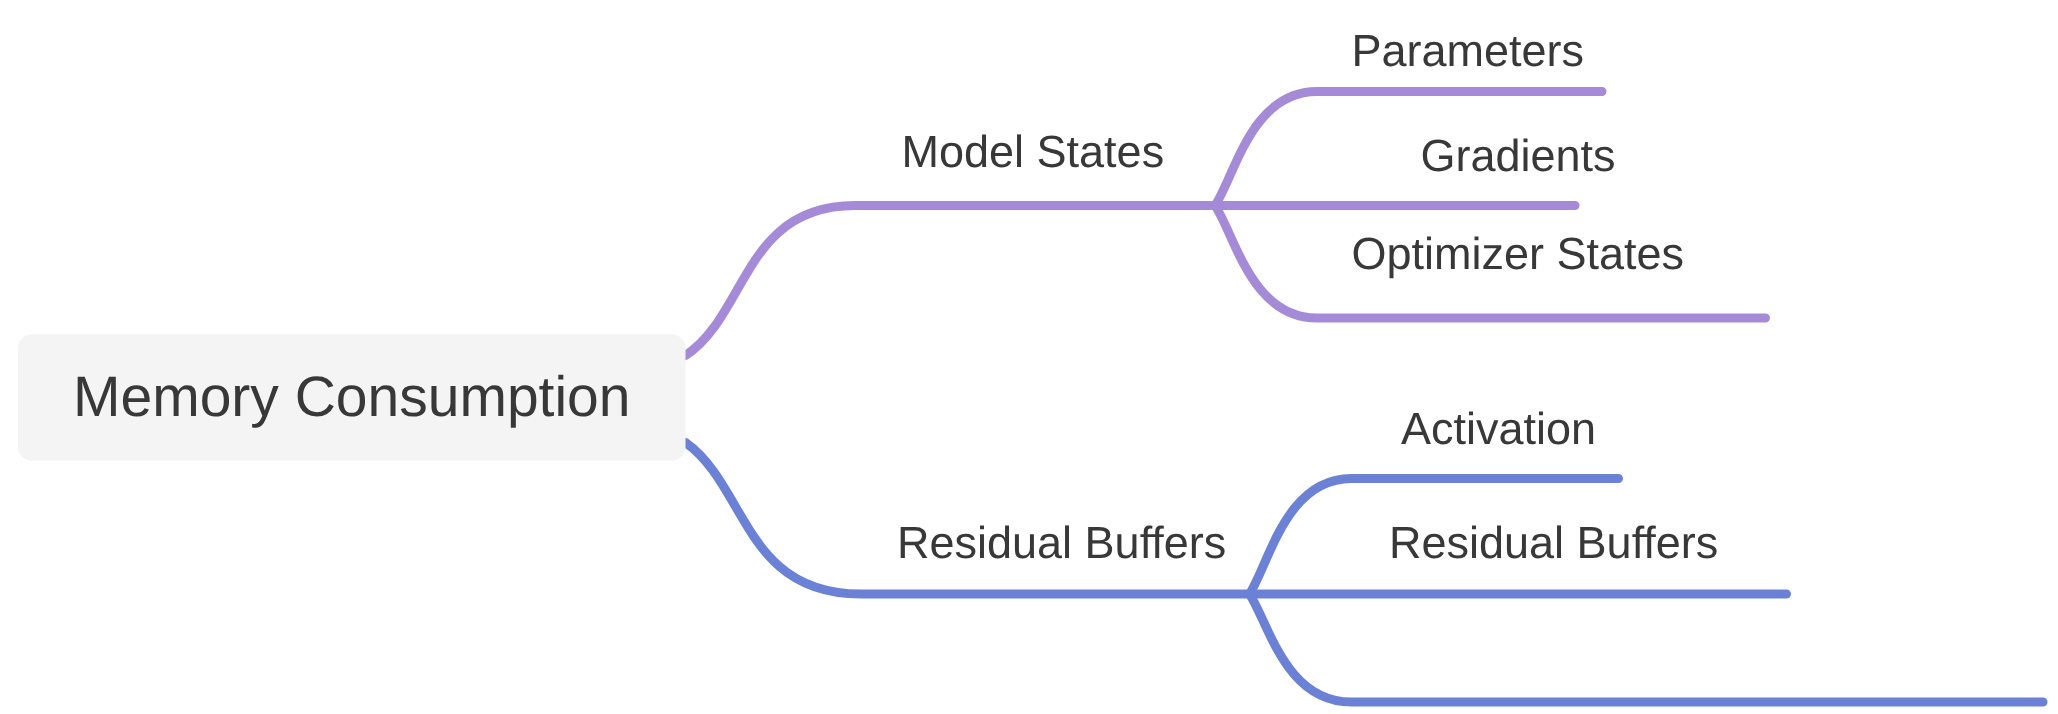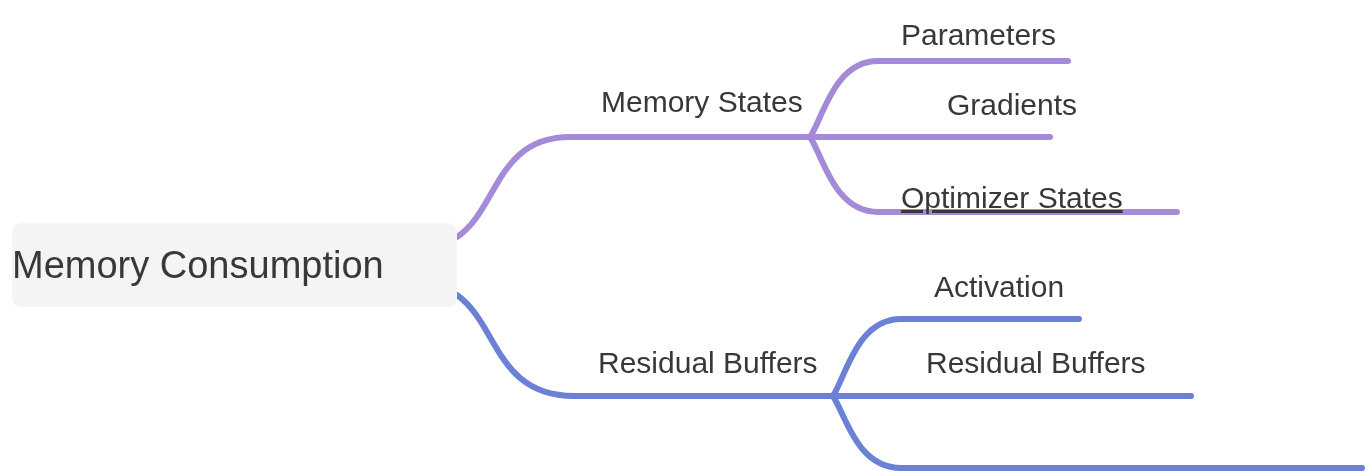--- a/index.html
+++ b/index.html
@@ -32,37 +32,38 @@
   .root-node {
     position: absolute;
     left: 12px;
     top: 223px;
     width: 445px;
     height: 84px;
     background: #f4f4f5;
     border-radius: 9px;
     display: flex;
     align-items: center;
+    justify-content: center;
     font-size: 38px;
     color: #383838;
     white-space: nowrap;
     cursor: default;
   }
   .node-label {
     position: absolute;
     font-size: 30px;
     line-height: 1.2;
     color: #383838;
     white-space: nowrap;
     cursor: default;
   }
   .lbl-model-states      { left: 601px; top: 84px;  }
   .lbl-parameters        { left: 901px; top: 17px;   }
   .lbl-gradients         { left: 947px; top: 87px;  }
-  .lbl-optimizer-states  { left: 901px; top: 180px; text-decoration: underline; }
+  .lbl-optimizer-states  { left: 901px; top: 152px; }
   .lbl-residual-states   { left: 598px; top: 345px; }
   .lbl-activation        { left: 934px; top: 269px; }
   .lbl-temporary-buffers { left: 926px; top: 345px; }
   .lbl-unusable          { left: 926px; top: 415px; }
 </style>
 </head>
 <body>
 
 <div class="canvas">
 
@@ -76,21 +77,21 @@
     <path d="M457,295 C498,324 496,396 574,396 L833,396" stroke="#6b81d6"></path>
     <path d="M833,396 C846,376 857,319 901,319 L1079,319" stroke="#6b81d6"></path>
     <path d="M833,396 L1191,396" stroke="#6b81d6"></path>
     <path d="M833,396 C846,416 857,468 901,468 L1362,468" stroke="#6b81d6"></path>
   </svg>
 
   <div class="root-node">
     <span>Memory Consumption</span>
   </div>
 
-  <div class="node-label lbl-model-states">Memory States</div>
+  <div class="node-label lbl-model-states">Model States</div>
   <div class="node-label lbl-parameters">Parameters</div>
   <div class="node-label lbl-gradients">Gradients</div>
   <div class="node-label lbl-optimizer-states">Optimizer States</div>
 
   <div class="node-label lbl-residual-states">Residual Buffers</div>
   <div class="node-label lbl-activation">Activation</div>
   <div class="node-label lbl-temporary-buffers">Residual Buffers</div>
 
 </div>
 

